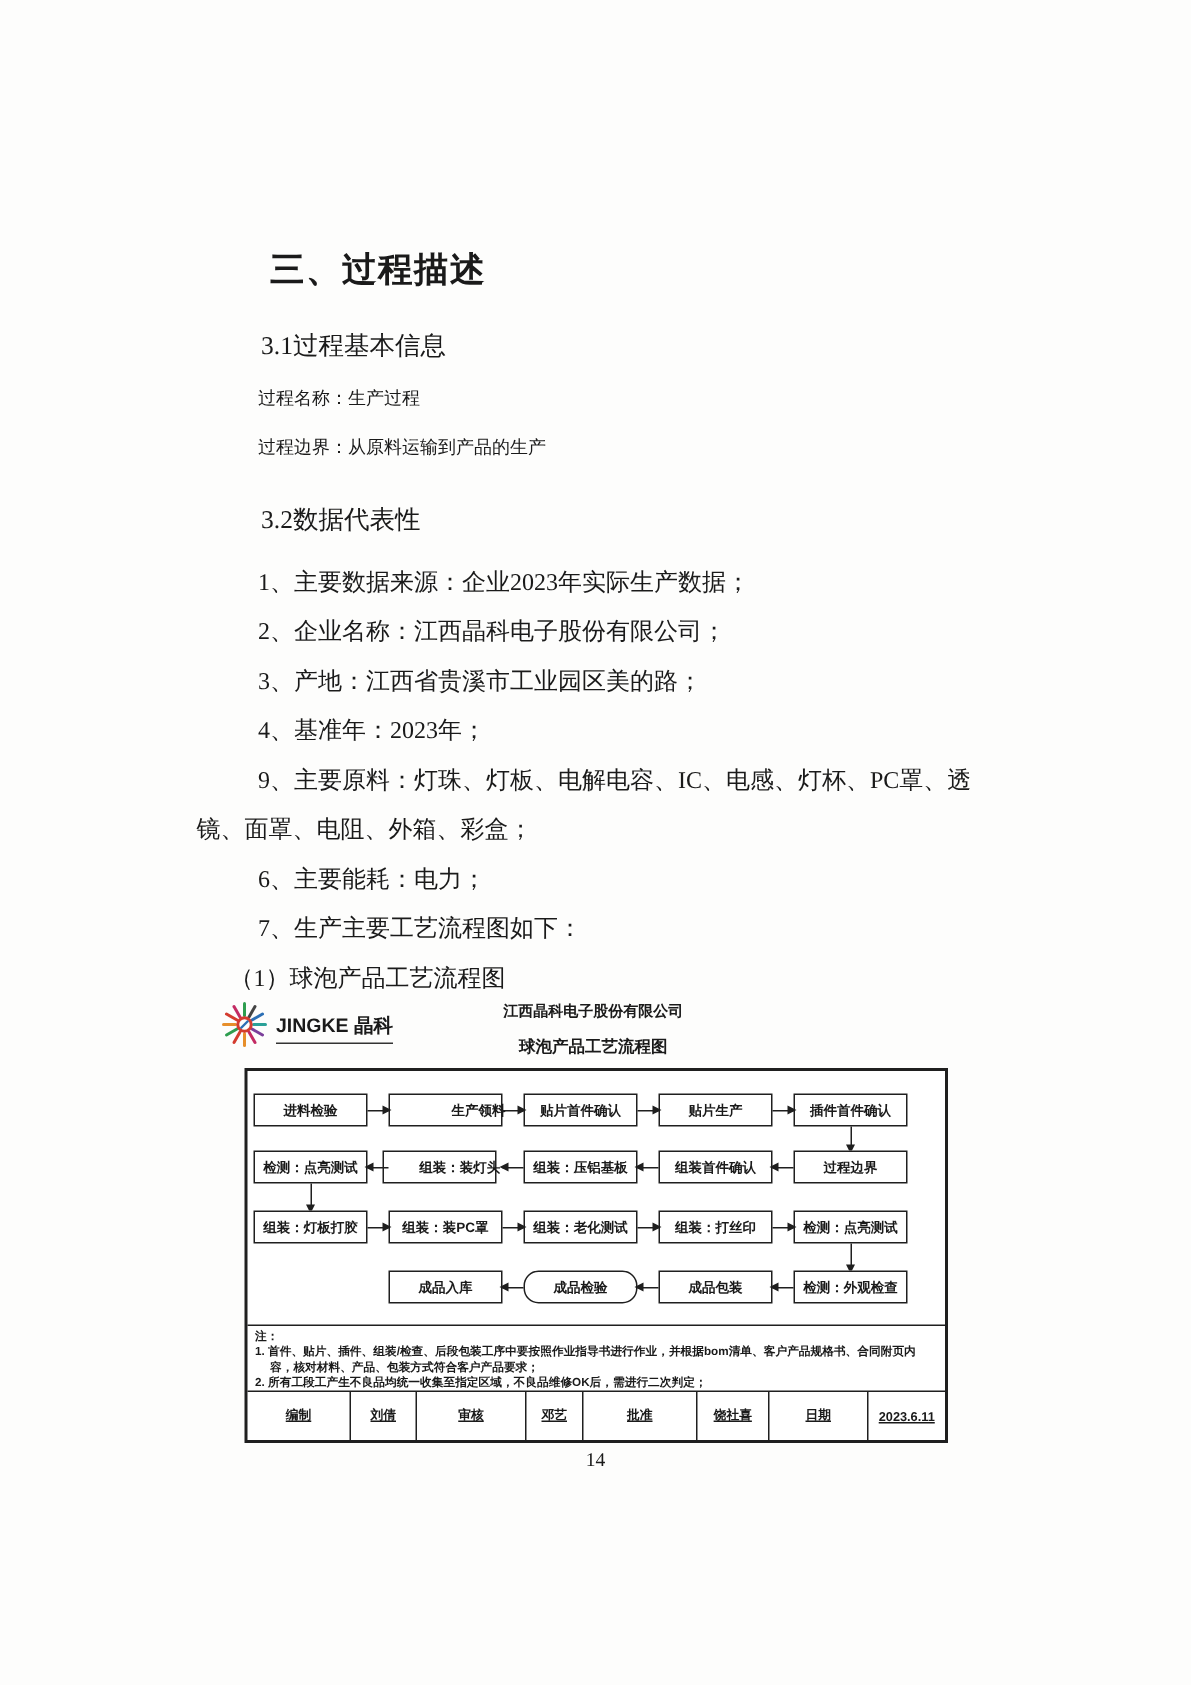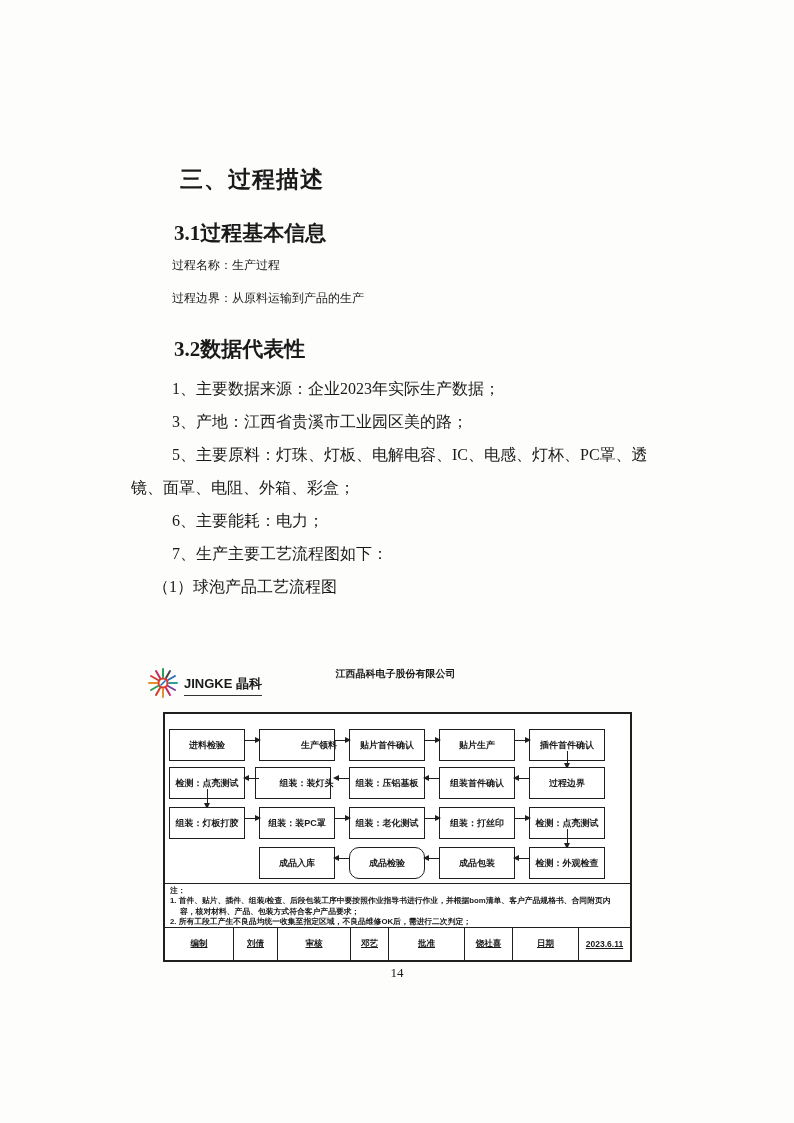--- a/index.html
+++ b/index.html
@@ -6,21 +6,21 @@
   .doc{
     position:relative;
     width:794px;height:1123px;
     margin:0 auto;
     background:#fdfdfc;
     font-family:"Liberation Serif", serif;
     color:#1a1a1a;
     overflow:hidden;
   }
   .h-main{position:absolute;left:180px;top:164px;font-size:23px;font-weight:bold;letter-spacing:1px;}
-  .h-sub{position:absolute;font-size:21px;font-weight:bold;}
+  .h-sub{position:absolute;font-size:17px;font-weight:normal;}
   .h-31{left:174px;top:219px;}
   .h-32{left:174px;top:335px;}
   .p-line{position:absolute;left:172px;font-size:12px;}
   .p-name{top:257px;}
   .p-bound{top:290px;}
   .items{position:absolute;left:131px;top:372px;width:537px;}
   .items p{margin:0;font-size:16px;line-height:33px;text-indent:41px;}
   .items p.sub-fig{text-indent:22px;}
 
   
@@ -28,21 +28,21 @@
   .chart-logo .brand{font-family:"Liberation Sans",sans-serif;font-weight:bold;font-size:13px;
     border-bottom:1px solid #333;padding-bottom:2px;}
   .chart-company{position:absolute;left:163px;top:667px;width:465px;text-align:center;
     font-family:"Liberation Sans",sans-serif;font-weight:bold;font-size:10px;}
   .chart-title{position:absolute;left:163px;top:690px;width:465px;text-align:center;
     font-family:"Liberation Sans",sans-serif;font-weight:bold;font-size:11px;}
 
   
   .fc{position:absolute;left:163px;top:712px;width:465px;height:246px;
     border:2px solid #1f1f1f;background:#fff;font-family:"Liberation Sans",sans-serif;}
-  .fbox{position:absolute;width:76px;height:32px;border:1.6px solid #1f1f1f;background:#fff;
+  .fbox{position:absolute;width:76px;height:22px;border:1.6px solid #1f1f1f;background:#fff;
     display:flex;align-items:center;justify-content:center;
     font-size:9px;font-weight:bold;white-space:nowrap;box-sizing:border-box;}
   .ha{position:absolute;width:14px;height:0;border-top:1.4px solid #1f1f1f;}
   .ha.right::after{content:'';position:absolute;right:-2px;top:-4.2px;
     border-left:6px solid #1f1f1f;border-top:3.5px solid transparent;border-bottom:3.5px solid transparent;}
   .ha.left::before{content:'';position:absolute;left:-2px;top:-4.2px;
     border-right:6px solid #1f1f1f;border-top:3.5px solid transparent;border-bottom:3.5px solid transparent;}
   .va{position:absolute;width:0;border-left:1.4px solid #1f1f1f;}
   .va::after{content:'';position:absolute;left:-4.2px;bottom:-2px;
     border-top:6px solid #1f1f1f;border-left:3.5px solid transparent;border-right:3.5px solid transparent;}
@@ -66,22 +66,24 @@
 <div class="doc">
 
   <div class="h-main">三、过程描述</div>
   <div class="h-sub h-31">3.1过程基本信息</div>
   <div class="p-line p-name">过程名称：生产过程</div>
   <div class="p-line p-bound">过程边界：从原料运输到产品的生产</div>
   <div class="h-sub h-32">3.2数据代表性</div>
 
   <div class="items">
     <p>1、主要数据来源：企业2023年实际生产数据；</p>
+    <p>2、企业名称：江西晶科电子股份有限公司；</p>
     <p>3、产地：江西省贵溪市工业园区美的路；</p>
-    <p>5、主要原料：灯珠、灯板、电解电容、IC、电感、灯杯、PC罩、透镜、面罩、电阻、外箱、彩盒；</p>
+    <p>4、基准年：2023年；</p>
+    <p>9、主要原料：灯珠、灯板、电解电容、IC、电感、灯杯、PC罩、透镜、面罩、电阻、外箱、彩盒；</p>
     <p>6、主要能耗：电力；</p>
     <p>7、生产主要工艺流程图如下：</p>
     <p class="sub-fig">（1）球泡产品工艺流程图</p>
   </div>
 
   <div class="chart-logo">
     <span>
       <svg width="34" height="34" viewBox="0 0 34 34">
         <g stroke-width="2" stroke-linecap="round">
           <line x1="17" y1="11" x2="17" y2="3" stroke="#2e9e4f"></line>
@@ -97,20 +99,21 @@
           <line x1="12" y1="14" x2="5" y2="10" stroke="#d43c2f"></line>
           <line x1="14" y1="12" x2="10" y2="5" stroke="#c32b63"></line>
         </g>
         <circle cx="17" cy="17" r="4.5" fill="none" stroke="#d43c2f" stroke-width="2"></circle>
         <path d="M14.5 19.5 L19.5 14.5" stroke="#2c6fb5" stroke-width="1.6"></path>
       </svg>
     </span>
     <span class="brand">JINGKE 晶科</span>
   </div>
   <div class="chart-company">江西晶科电子股份有限公司</div>
+  <div class="chart-title">球泡产品工艺流程图</div>
 
   <div class="fc">
 
     <div class="fbox" style="left:4px;top:15px;">进料检验</div>
     <div class="fbox" style="left:94px;top:15px;padding-left:44px;">生产领料</div>
     <div class="fbox" style="left:184px;top:15px;">贴片首件确认</div>
     <div class="fbox" style="left:274px;top:15px;">贴片生产</div>
     <div class="fbox" style="left:364px;top:15px;">插件首件确认</div>
     <div class="ha right" style="left:80px;top:26px;"></div>
     <div class="ha right" style="left:170px;top:26px;"></div>

